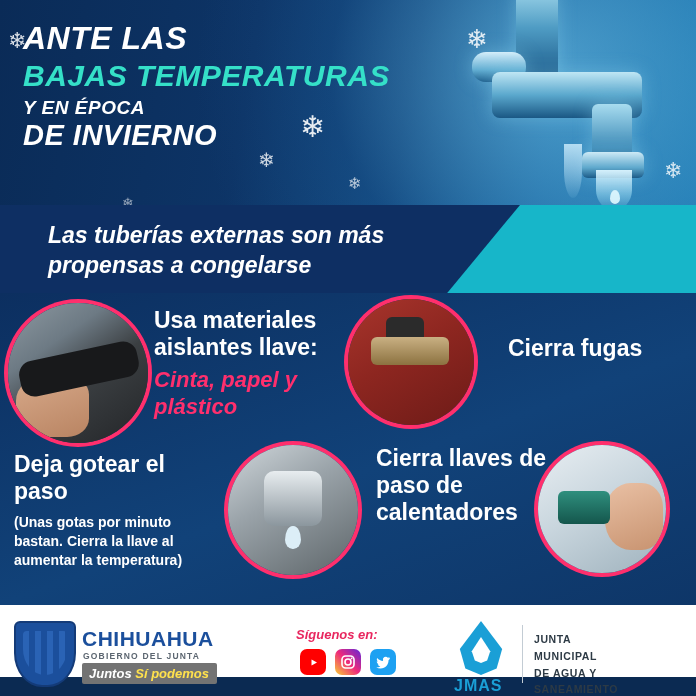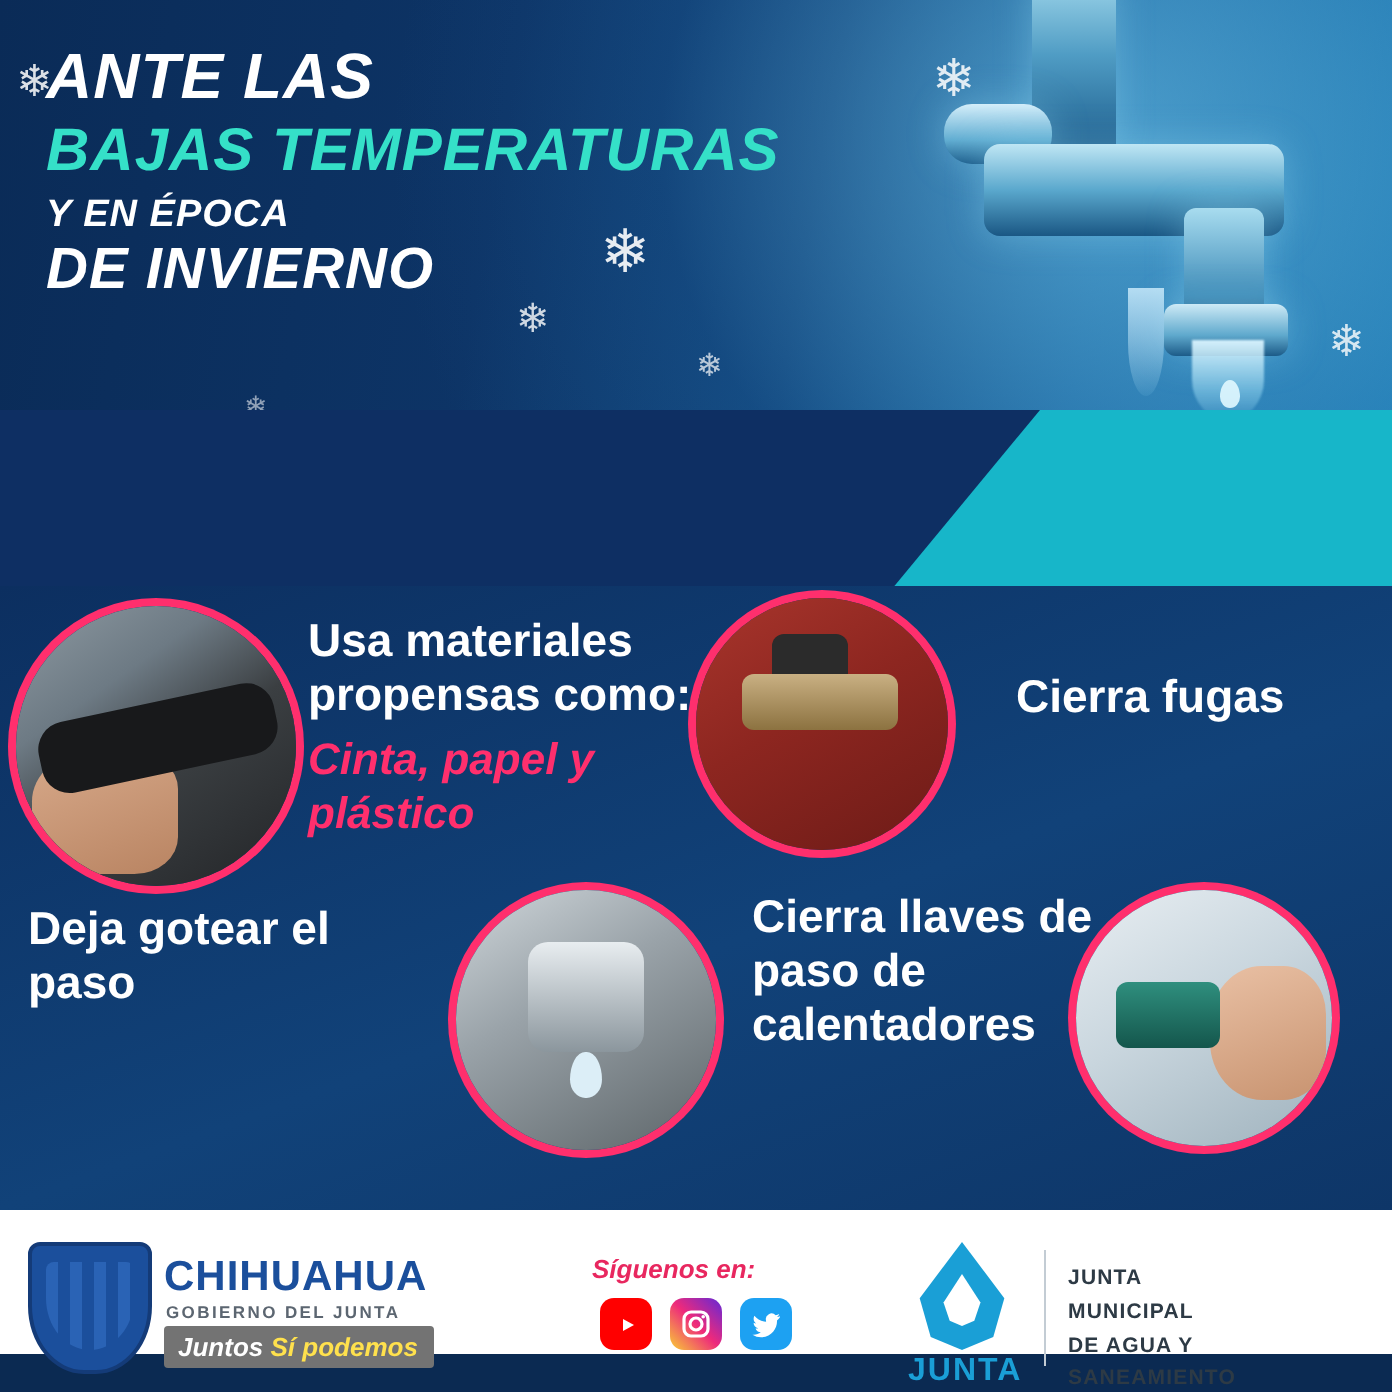--- a/index.html
+++ b/index.html
@@ -284,48 +284,50 @@
     <div class="hero-text">
       <div class="hl hl1">ANTE LAS</div>
       <div class="hl hl2">BAJAS TEMPERATURAS</div>
       <div class="hl hl3">Y EN ÉPOCA</div>
       <div class="hl hl4">DE INVIERNO</div>
     </div>
   </div>
 
   <div class="band">
     <div class="band-shape"></div>
+    <div class="band-text">Las tuberías externas son más propensas a congelarse</div>
   </div>
 
   <div class="body-area">
 
     <div class="circ c1">
       <div class="circ-inner ph1"></div>
     </div>
     <div class="circ c2">
       <div class="circ-inner ph2"></div>
     </div>
     <div class="circ c3">
       <div class="circ-inner ph3"></div>
     </div>
     <div class="circ c4">
       <div class="circ-inner ph4"></div>
     </div>
 
     <div class="txt tb1">
-      <div class="t-head">Usa materiales propensas como:</div>
+      <div class="t-head">Usa materiales aislantes llave:</div>
       <div class="t-pink" style="margin-top:6px;">Cinta, papel y plástico</div>
     </div>
 
     <div class="txt tb2">
       <div class="t-head">Cierra fugas</div>
     </div>
 
     <div class="txt tb3">
       <div class="t-head">Deja gotear el paso</div>
+      <div class="t-small" style="margin-top:8px;">(Unas gotas por minuto bastan. Cierra la llave al aumentar la temperatura)</div>
     </div>
 
     <div class="txt tb4">
       <div class="t-head">Cierra llaves de paso de calentadores</div>
     </div>
   </div>
 
   <div class="footer">
 
     <div class="f-left">
@@ -361,21 +363,21 @@
         <svg width="15" height="13" viewBox="0 0 15 13">
           <path d="M14 2.1c-.5.23-1.05.38-1.62.45.58-.35 1.03-.9 1.24-1.56-.55.33-1.15.56-1.79.69A2.82 2.82 0 0 0 7 4.25c0 .22.02.43.07.63C4.7 4.76 2.6 3.62 1.2 1.88c-.25.43-.39.93-.39 1.46 0 .98.5 1.85 1.26 2.36-.46-.01-.9-.14-1.28-.35v.03c0 1.37.97 2.51 2.26 2.77-.24.07-.49.1-.75.1-.18 0-.36-.02-.53-.05.36 1.12 1.4 1.94 2.63 1.96-.96.76-2.18 1.2-3.5 1.2-.23 0-.45-.01-.67-.04a7.96 7.96 0 0 0 4.3 1.26c5.16 0 7.98-4.27 7.98-7.98l-.01-.36c.55-.4 1.02-.89 1.4-1.45z" fill="#ffffff"></path>
         </svg>
       </span>
     </div>
 
     <div class="f-jmas">
       <div class="jmas-drop">
         <div class="in"></div>
       </div>
-      <div class="jmas-word">JUNTA</div>
+      <div class="jmas-word">JMAS</div>
       <div class="jmas-divider"></div>
       <div class="jmas-text">
         <div>JUNTA MUNICIPAL</div>
         <div>DE AGUA Y SANEAMIENTO</div>
 
       </div>
     </div>
   </div>
 </div>
 

